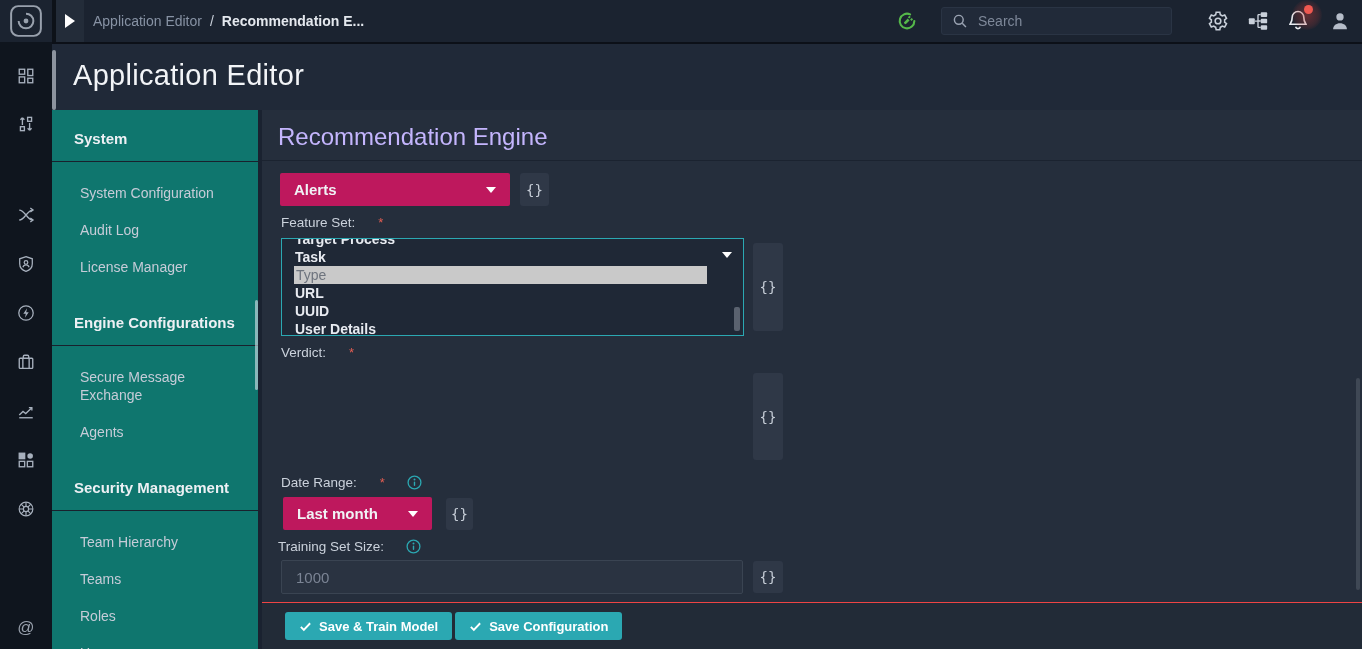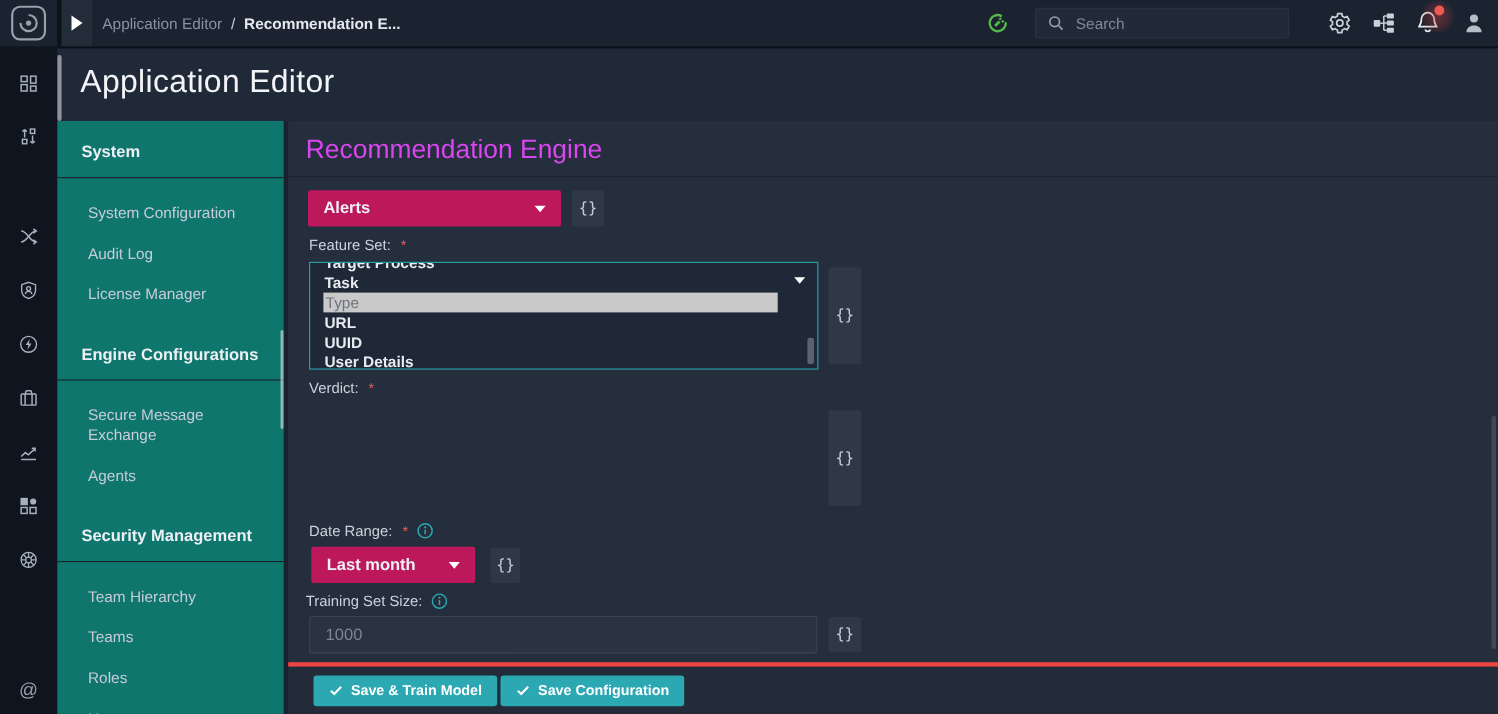--- a/index.html
+++ b/index.html
@@ -40,44 +40,44 @@
   .side-header { margin:20px 22px 0; font-size:15px; font-weight:bold; color:#EDF0F4; line-height:18px; }
   .side-header.gap { margin-top:38px; }
   .side-divider { height:1px; background:#19212D; margin-top:13px; }
   .side-item { margin:22px 14px 0 28px; font-size:14px; color:#C6CCD8; line-height:18px; cursor:pointer; max-width:152px; }
   .side-item + .side-item { margin-top:19px; }
   .side-scroll { position:absolute; right:0; top:190px; width:3px; height:90px; background:rgba(222,228,236,.6); border-radius:2px; }
   .content-gap { position:absolute; left:258px; top:110px; width:4px; height:539px; background:#1A2230; }
 
   
   .main { position:absolute; left:262px; top:110px; width:1100px; height:539px; background:#252E3C; }
-  .main-title { position:absolute; left:16px; top:13px; font-size:24px; color:#d946ef; }
+  .main-title { position:absolute; left:16px; top:13px; font-size:24px; color:#c4b5fd; }
   .main-divider { position:absolute; left:0; top:50px; width:1100px; height:1px; background:#1B2330; }
   .main-scroll { position:absolute; right:2px; top:268px; width:4px; height:212px; background:rgba(230,235,242,.14); border-radius:2px; }
 
   .sel { position:absolute; background:#be185d; border-radius:2px; display:flex; align-items:center; justify-content:space-between; padding:0 14px; cursor:pointer; }
   .sel-label { font-size:15px; font-weight:bold; color:#F0F2F5; }
   .chev { width:0; height:0; border-left:5px solid transparent; border-right:5px solid transparent; border-top:6px solid #FFFFFF; }
   .json-btn { position:absolute; background:#2F3847; border-radius:3px; display:flex; align-items:center; justify-content:center; color:#C6CDD7; font-size:14px; font-family:"DejaVu Sans Mono", monospace; cursor:pointer; }
 
-  .fld-label { position:absolute; font-size:13.5px; color:#CBD2DC; display:flex; align-items:center; gap:8px; }
+  .fld-label { position:absolute; font-size:13.5px; color:#CBD2DC; display:flex; align-items:center; gap:22px; }
   .req { color:#E25D52; font-size:13px; margin-left:1px; }
   .info-ic { display:inline-block; width:15px; height:15px; cursor:pointer; }
 
   .listbox { position:absolute; left:19px; width:463px; height:98px; background:#212A36; overflow:hidden; }
   .listbox.focused { border:1px solid #2BA8B2; background:#1F2836; }
   .lb-opt { height:18px; line-height:18px; font-size:14px; font-weight:bold; color:#E8EBF1; padding-left:13px; cursor:pointer; white-space:nowrap; }
   .lb-opt.hl { margin-left:12px; width:413px; padding-left:2px; background:#C9C9C9; color:#6E747E; font-weight:normal; }
   .lb-opt.clip-top { margin-top:-9px; }
   .lb-chev { position:absolute; right:11px; }
   .lb-scroll { position:absolute; background:#5A626F; border-radius:2px; }
 
   .txt-input { position:absolute; left:19px; width:462px; height:34px; background:#2A3341; border:1px solid #3A4452; border-radius:2px; color:#7B8494; font-size:15px; padding:0 14px; font-family:"Liberation Sans", sans-serif; outline:none; }
 
-  .footer { position:absolute; left:0; bottom:0; width:1100px; height:47px; background:#222B37; border-top:4px solid #ef4444; display:flex; align-items:center; padding-left:23px; gap:3px; }
+  .footer { position:absolute; left:0; bottom:0; width:1100px; height:47px; background:#222B37; border-top:1px solid #ef4444; display:flex; align-items:center; padding-left:23px; gap:3px; }
   .btn { height:28px; background:#2BA8B2; border:none; border-radius:3px; color:#fff; font-size:13px; font-weight:bold; display:flex; align-items:center; gap:7px; padding:0 14px; cursor:pointer; font-family:"Liberation Sans", sans-serif; }
 </style>
 </head>
 <body>
 
 <div class="app">
 
   <div class="topnav">
     <div class="logo-box">
       <svg width="34" height="34" viewBox="0 0 24 24" fill="none" stroke="#99A1AD" stroke-width="1.4">

